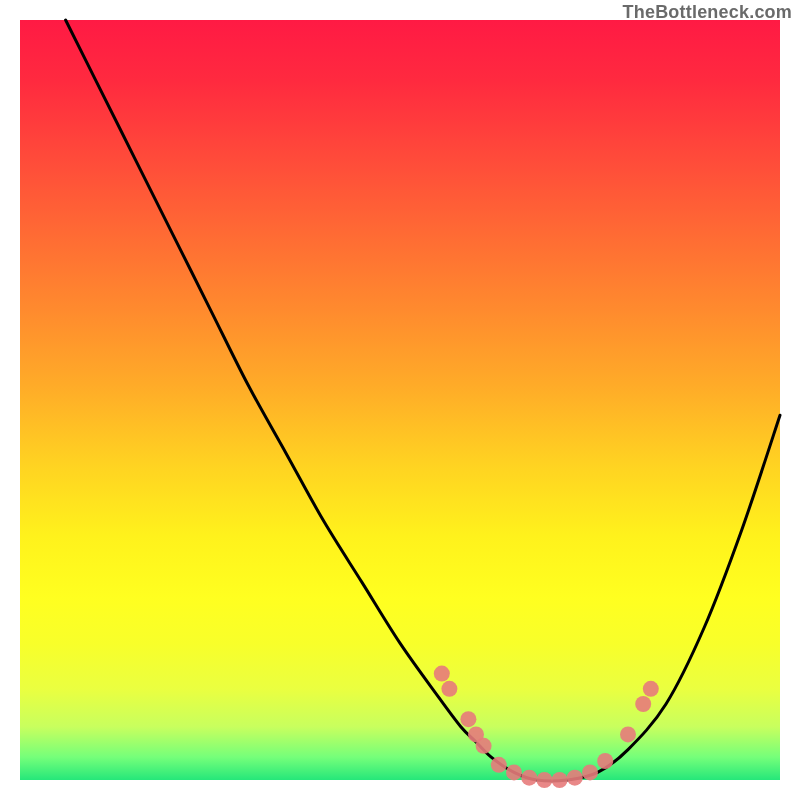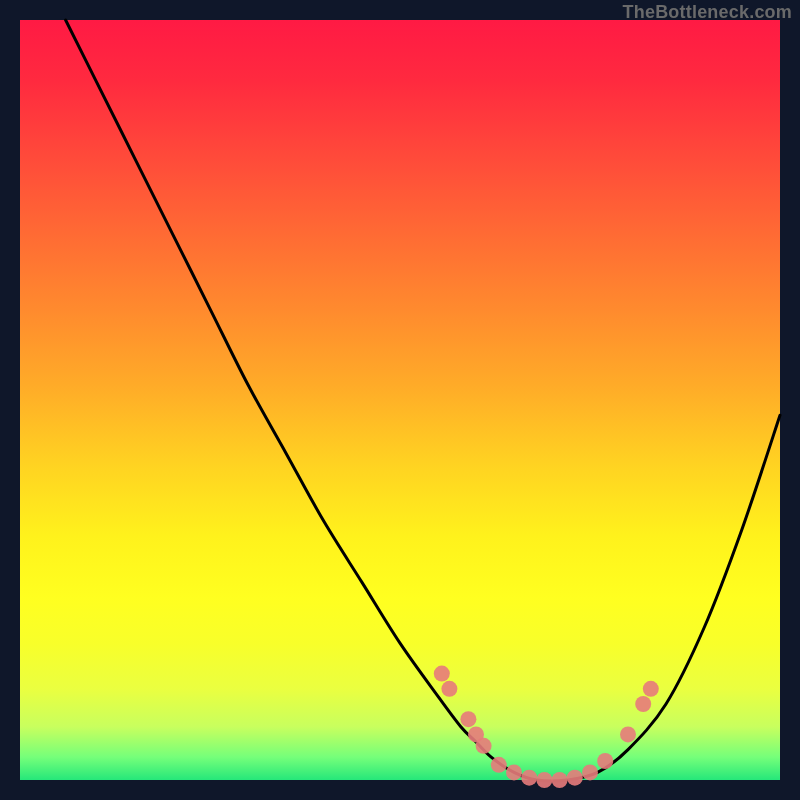--- a/index.html
+++ b/index.html
@@ -9,21 +9,21 @@
     height: 800px;
     background: #000;
     overflow: hidden;
   }
   .frame {
     position: absolute;
     left: 0;
     top: 0;
     width: 800px;
     height: 800px;
-    background: #0f172a;
+    background: #ffffff;
   }
   .plot {
     position: absolute;
     left: 20px;
     top: 20px;
     width: 760px;
     height: 760px;
     
     background: linear-gradient(to bottom,
       #ff1a44 0%,

